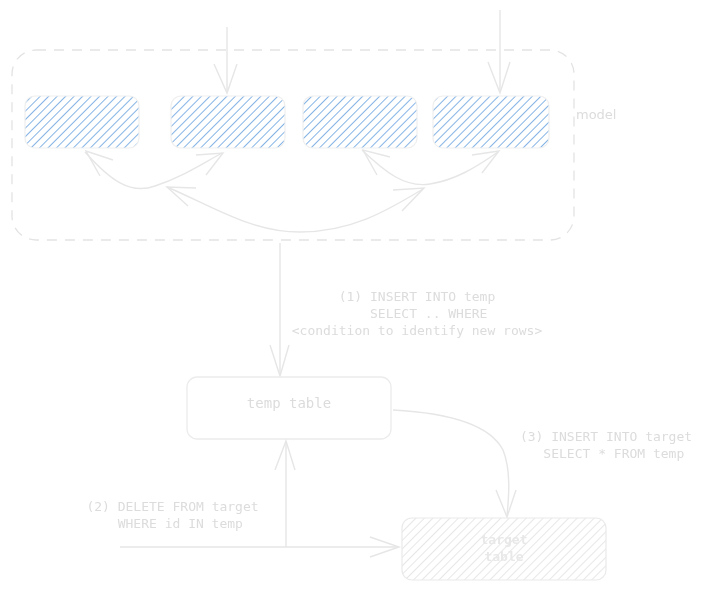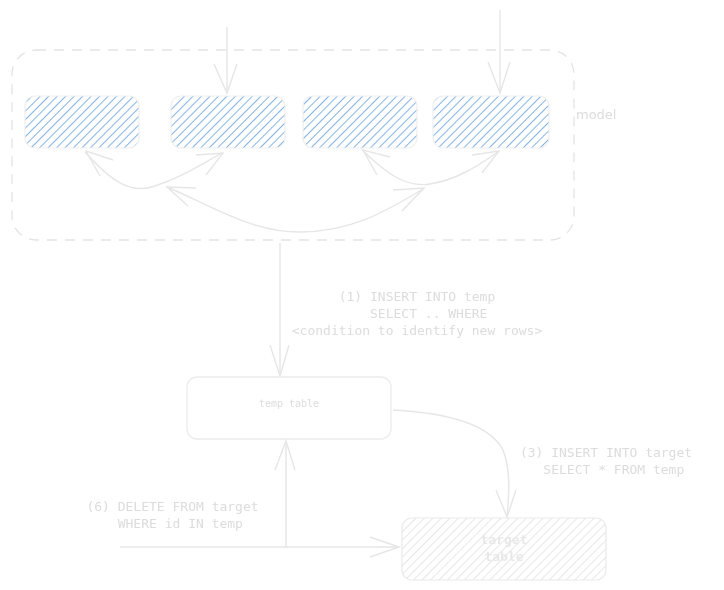--- a/index.html
+++ b/index.html
@@ -88,22 +88,22 @@
     <rect x="402" y="518" width="204" height="62" rx="10" fill="url(#hatchGrey)" stroke="#eaeaea" stroke-width="1.2"></rect>
   </g>
 </svg>
 
 <div class="lbl lbl-sans" style="left:576px; top:106px; text-align:left;">model</div>
 
 <div class="lbl" style="left:282px; top:288px; width:270px;text-align:center;">(1) INSERT INTO temp
    SELECT .. WHERE
 &lt;condition to identify new rows&gt;</div>
 
-<div class="lbl" style="left:187px; top:395px; width:204px; font-size:10px;">temp table</div>
+<div class="lbl" style="left:187px; top:395px; width:204px; font-size:14px;">temp table</div>
 
-<div class="lbl" style="left:496px; top:444px; width:220px;">(3) INSERT INTO target
+<div class="lbl" style="left:496px; top:428px; width:220px;">(3) INSERT INTO target
   SELECT * FROM temp</div>
 
-<div class="lbl" style="left:60px; top:498px; width:225px;">(6) DELETE FROM target
+<div class="lbl" style="left:60px; top:498px; width:225px;">(2) DELETE FROM target
   WHERE id IN temp</div>
 
 <div class="lbl" style="left:402px; top:531px; width:204px; color:#e8e8e8; font-weight:bold;">target
 table</div>
 
 </body></html>

